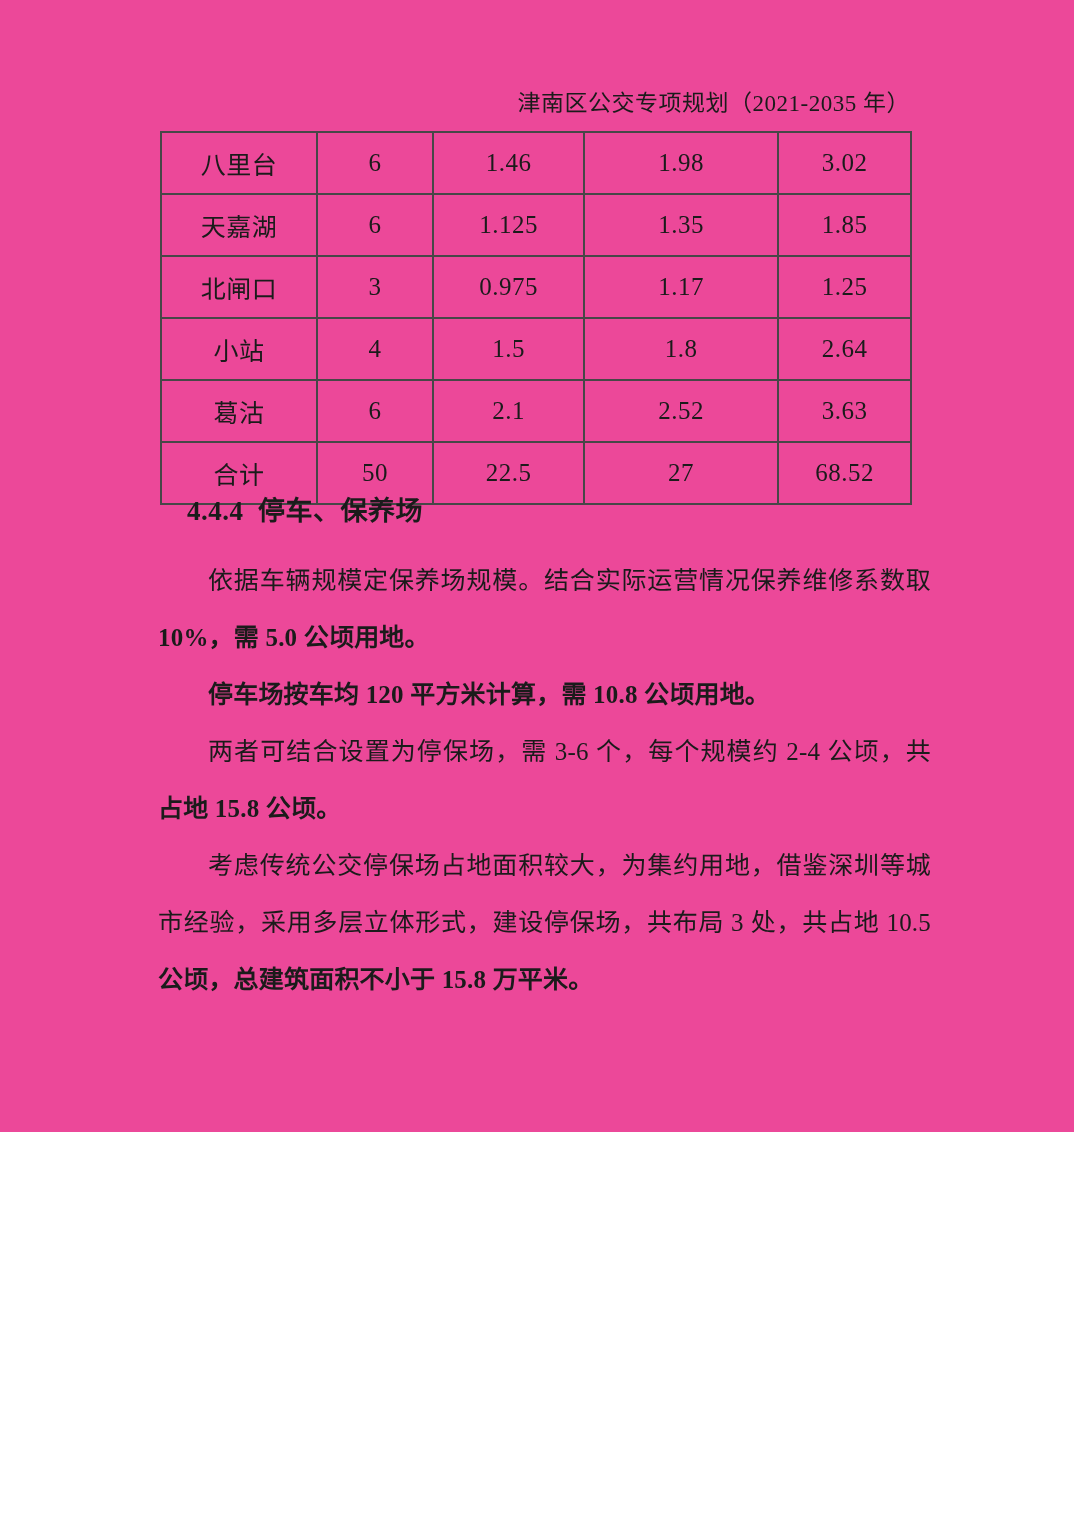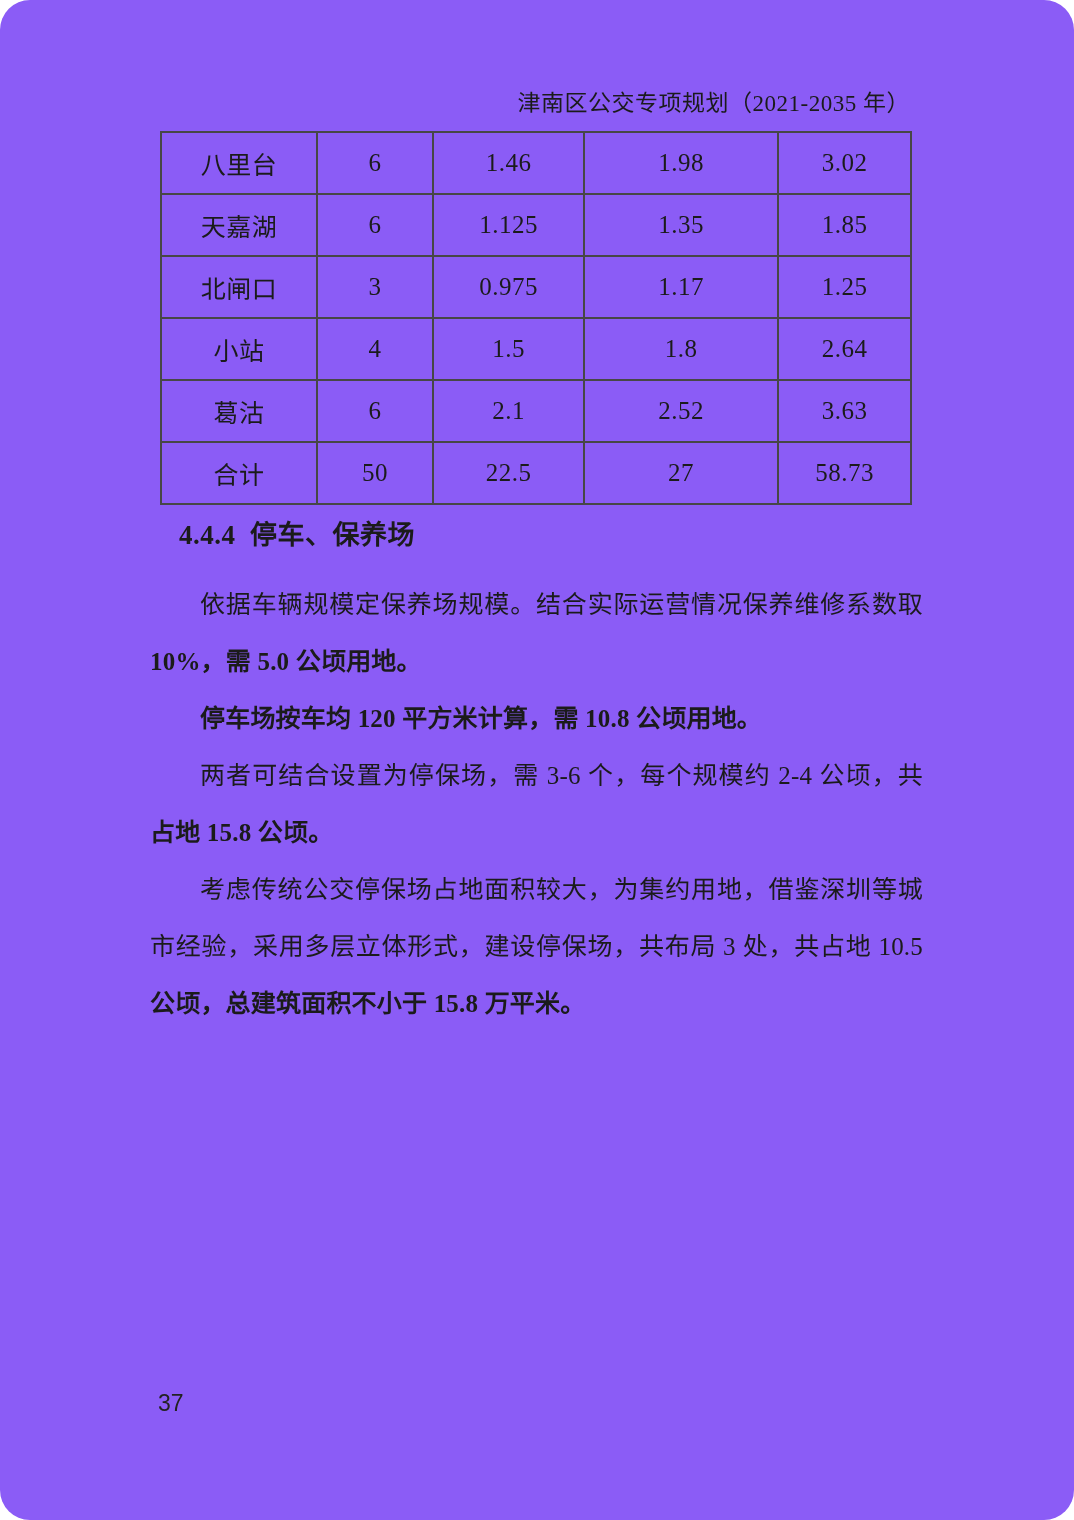--- a/index.html
+++ b/index.html
@@ -3,26 +3,25 @@
 <meta charset="utf-8">
 <style>
   html, body {
     margin: 0;
     padding: 0;
     background: #ffffff;
   }
   .page {
     position: relative;
     width: 1074px;
-    height: 1520px;
-    background: #8b5cf6;
+    height: 1132px;
+    background: #ec4899;
     overflow: hidden;
     font-family: "Liberation Serif", "DejaVu Serif", serif;
     color: #1b1b1b;
-    border-radius: 30px;
   }
   
   .page-header {
     position: absolute;
     top: 88px;
     left: 158px;
     width: 752px;
     text-align: right;
     font-size: 23px;
     line-height: 32px;
@@ -42,24 +41,23 @@
     border: 2px solid #474747;
     text-align: center;
     vertical-align: middle;
     font-size: 25px;
     padding: 12px;
     letter-spacing: 0.5px;
   }
   
   .content {
     position: absolute;
-    left: 150px;
+    left: 158px;
     top: 494px;
     width: 773px;
-    margin-top: 24px;
   }
   .section-heading {
     margin: 0 0 24px 29px;
     font-size: 27px;
     line-height: 34px;
     font-weight: bold;
     white-space: pre;
     letter-spacing: 0.5px;
   }
   .para { margin: 0; }
@@ -138,21 +136,21 @@
         <td>6</td>
         <td>2.1</td>
         <td>2.52</td>
         <td>3.63</td>
       </tr>
       <tr>
         <td>合计</td>
         <td>50</td>
         <td>22.5</td>
         <td>27</td>
-        <td>58.73</td>
+        <td>68.52</td>
       </tr>
     </tbody>
   </table>
 
   <div class="content">
 
     <h2 class="section-heading">4.4.4  停车、保养场</h2>
 
     <div class="para">
       <div class="line first">依据车辆规模定保养场规模。结合实际运营情况保养维修系数取</div>

